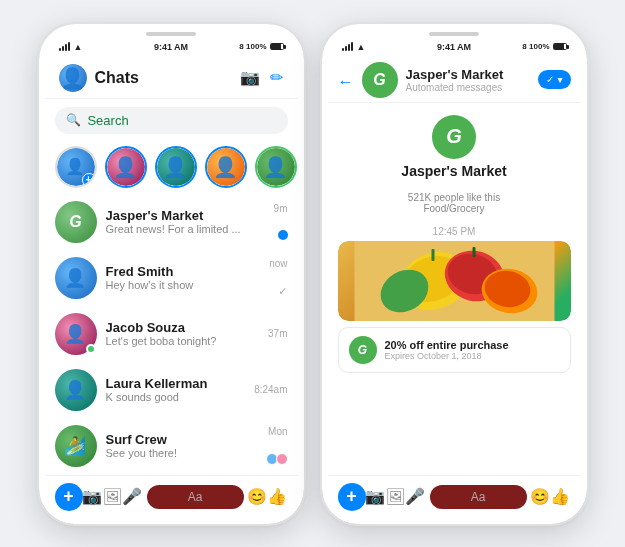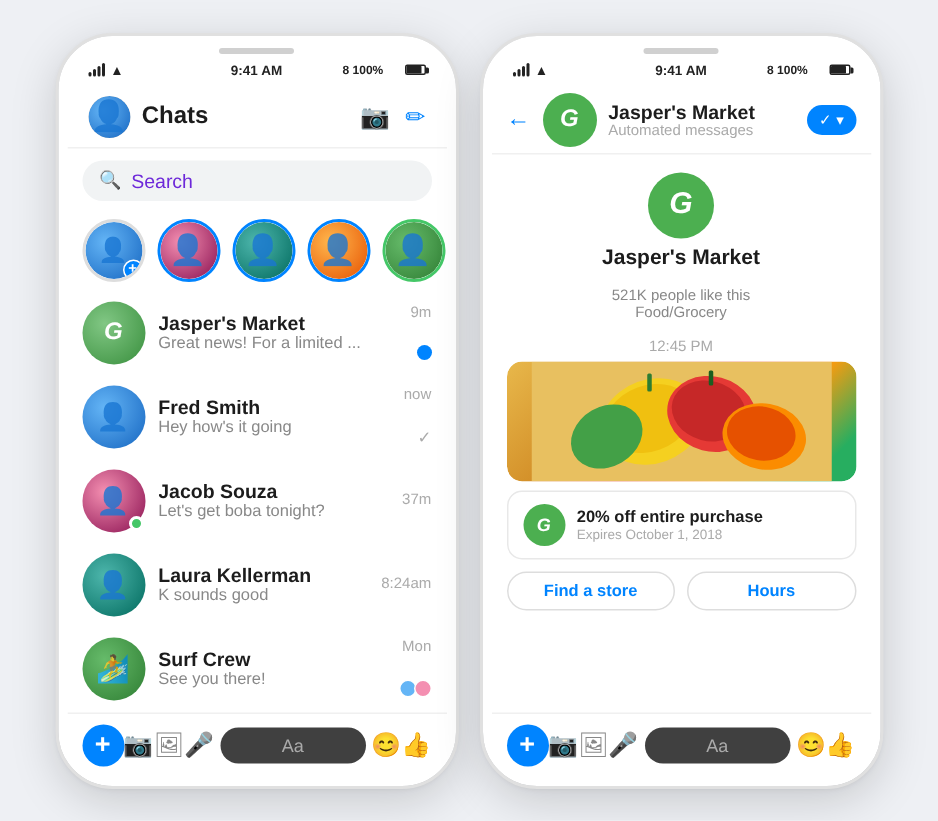--- a/index.html
+++ b/index.html
@@ -62,21 +62,21 @@
       font-size: 9px;
       font-weight: 700;
       color: #222;
       position: absolute;
       left: 50%;
       transform: translateX(-50%);
     }
     .status-bar-right {
       display: flex;
       align-items: center;
-      gap: 14px;
+      gap: 3px;
       font-size: 8px;
       font-weight: 600;
       color: #222;
     }
     
     .signal-bars {
       display: flex;
       align-items: flex-end;
       gap: 1px;
     }
@@ -156,21 +156,21 @@
       align-items: center;
       padding: 6px 12px;
       gap: 6px;
     }
     .search-icon-inner {
       color: #888;
       font-size: 12px;
     }
     .search-text {
       font-size: 13px;
-      color: #6d28d9;
+      color: #15803d;
     }
     
     .stories-row {
       display: flex;
       gap: 8px;
       padding: 4px 10px 6px 10px;
       overflow: hidden;
     }
     .story-avatar {
       width: 42px;
@@ -289,21 +289,21 @@
       border-top: 1px solid #f0f0f0;
       background: #fff;
     }
     .toolbar-btn {
       color: #888;
       font-size: 16px;
       cursor: pointer;
     }
     .toolbar-btn.blue { color: #0084ff; }
     .compose-area {
-      background: #404040;
+      background: #7f1d1d;
       border-radius: 18px;
       padding: 5px 12px;
       font-size: 12px;
       color: #aaa;
       flex: 1;
       margin: 0 4px;
       text-align: center;
     }
     
     .conv-header {
@@ -629,21 +629,21 @@
         </div>
 
         <div class="chat-item">
           <div class="chat-avatar">
             <div class="chat-avatar-circle circle-blue">
               <div class="person-silhouette" style="font-size:18px">👤</div>
             </div>
           </div>
           <div class="chat-info">
             <div class="chat-name">Fred Smith</div>
-            <div class="chat-preview">Hey how's it going</div>
+            <div class="chat-preview">Hey how's it show</div>
           </div>
           <div class="chat-meta">
             <span class="chat-time">now</span>
             <span class="sent-check">✓</span>
           </div>
         </div>
 
         <div class="chat-item">
           <div class="chat-avatar">
             <div class="chat-avatar-circle circle-pink">
@@ -789,24 +789,20 @@
           <div class="coupon-card">
             <div class="coupon-icon">
               <span class="g-logo-small">G</span>
             </div>
             <div class="coupon-info">
               <div class="coupon-title">20% off entire purchase</div>
               <div class="coupon-expiry">Expires October 1, 2018</div>
             </div>
           </div>
 
-          <div class="coupon-actions">
-            <button class="coupon-btn">Find a store</button>
-            <button class="coupon-btn">Hours</button>
-          </div>
         </div>
       </div>
 
       <div class="bottom-toolbar">
         <span class="toolbar-btn blue" style="background:#0084ff;color:#fff;border-radius:50%;width:28px;height:28px;display:flex;align-items:center;justify-content:center;font-size:18px;font-weight:700">+</span>
         <span class="toolbar-btn">📷</span>
         <span class="toolbar-btn">🖼</span>
         <span class="toolbar-btn">🎤</span>
         <div class="compose-area">Aa</div>
         <span class="toolbar-btn">😊</span>

